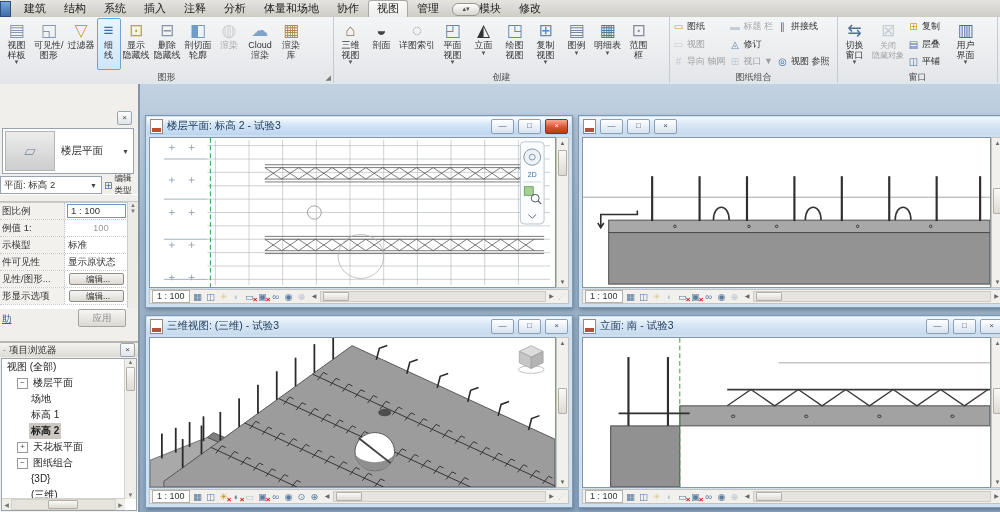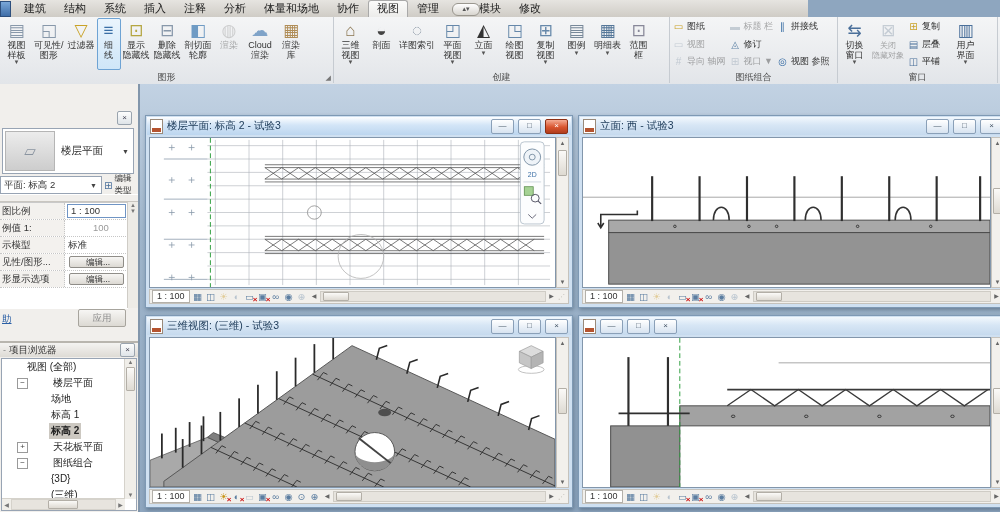--- a/index.html
+++ b/index.html
@@ -1,20 +1,20 @@
 <!DOCTYPE html>
 <html><head>
 <meta charset="utf-8">
 <style>
   html,body{margin:0;padding:0;}
   body{width:1000px;height:512px;position:relative;overflow:hidden;
        font-family:"Liberation Sans","DejaVu Sans",sans-serif;
        background:#8ea6bf;-webkit-font-smoothing:antialiased;}
   
-  #menubar{position:absolute;left:0;top:0;width:808px;height:17px;
+  #menubar{position:absolute;left:0;top:0;width:1000px;height:17px;
     background:linear-gradient(#e6e4e0,#cfccc6);border-bottom:1px solid #b9b6b0;
     display:flex;align-items:flex-end;font-size:11px;color:#222;}
   #qat-frag{position:absolute;left:0;top:1px;width:9px;height:14px;
     background:linear-gradient(#7aa7d8,#3f6ea8);border:1px solid #2d4f7d;}
   #menu-tabs{display:flex;margin-left:15px;height:17px;align-items:flex-end;}
   .tab{padding:1px 9px 2px;line-height:13px;cursor:default;white-space:nowrap;}
   .tab.active{background:linear-gradient(#fbfbfa,#ececea);border:1px solid #a9a9a9;
     border-bottom:none;border-radius:3px 3px 0 0;padding:1px 8px 2px;}
   #ribbon-toggle{position:absolute;left:452px;top:3px;width:26px;height:11px;
     border:1px solid #9a978f;border-radius:6px;background:linear-gradient(#fefefe,#d8d5cf);
@@ -79,21 +79,21 @@
   
   #browser{position:absolute;left:0;right:0;top:257px;bottom:0;border-top:2px solid #b8b5ae;}
   #browser-header{height:14px;background:linear-gradient(#f4f3f1,#dedbd5);display:flex;align-items:center;
     font-size:9.5px;color:#333;padding:0 3px;}
   #browser-header .dash{color:#888;margin-right:3px;font-size:9px;}
   #browser-body{position:absolute;left:1px;right:1px;top:15px;bottom:1px;background:#fff;
     border:1px solid #98a4b4;overflow:hidden;}
   .titem{height:16px;line-height:16px;white-space:nowrap;font-size:10px;color:#222;display:flex;align-items:center;}
   .titem .exp{display:inline-block;width:9px;height:9px;border:1px solid #9a9a9a;background:#fff;
     font-size:8px;line-height:7px;text-align:center;color:#444;margin-right:3px;flex:none;}
-  .titem .tlabel{padding:0 2px;margin-left:20px;}
+  .titem .tlabel{padding:0 2px;}
   .titem.selected .tlabel{background:#ccc8c1;font-weight:bold;}
   #browser-vscroll{position:absolute;right:0;top:0;width:11px;bottom:11px;background:#f0eee9;
     border-left:1px solid #d5d2cb;font-size:6px;color:#777;text-align:center;}
   #browser-hscroll{position:absolute;left:0;right:11px;bottom:0;height:11px;background:#f0eee9;
     border-top:1px solid #d5d2cb;display:flex;align-items:center;font-size:6px;color:#777;}
   .sb-thumb{background:linear-gradient(#fbfaf8,#dedad2);border:1px solid #b3afa7;border-radius:1px;}
   
   #mdi{position:absolute;left:140px;top:84px;right:0;bottom:0;overflow:hidden;
     background:linear-gradient(180deg,#c2d2e3 0%,#9fb5cb 35%,#8ea6bf 100%);}
   .win{position:absolute;width:428px;height:193px;background:#cfe0f1;
@@ -410,20 +410,24 @@
         <div class="plabel">图比例</div>
         <div class="pval input">1 : 100</div>
       </div>
       <div class="prow">
         <div class="plabel">例值 1:</div>
         <div class="pval muted">100</div>
       </div>
       <div class="prow">
         <div class="plabel">示模型</div>
         <div class="pval text">标准</div>
+      </div>
+      <div class="prow">
+        <div class="plabel">件可见性</div>
+        <div class="pval text">显示原状态</div>
       </div>
       <div class="prow">
         <div class="plabel">见性/图形...</div>
         <div class="pval button">编辑...</div>
       </div>
       <div class="prow">
         <div class="plabel">形显示选项</div>
         <div class="pval button">编辑...</div>
       </div>
     </div>
@@ -601,21 +605,20 @@
           </span>
         <span class="harrow">▶</span>
       </span>
       <span class="grip">⋰</span>
     </div>
   </div>
 
   <div class="win" style="left:438px;top:31px;width:430px;">
     <div class="titlebar">
       <div class="doc-icon"></div>
-      <div class="title-text">立面: 西 - 试验3</div>
       <div class="tb-btn">—</div>
       <div class="tb-btn">□</div>
       <div class="tb-btn">×</div>
     </div>
     <div class="content">
       <svg viewBox="0 0 412 156" preserveAspectRatio="none">
         <line x1="0" y1="62" x2="412" y2="62" stroke="#909090" stroke-width="0.8"></line>
         <rect x="26" y="99" width="386" height="54" fill="#939393" stroke="#4a4a4a" stroke-width="1"></rect>
         <rect x="26" y="86" width="386" height="13" fill="#a8a8a8" stroke="#4a4a4a" stroke-width="1"></rect>
         <g stroke="#2f2f2f" stroke-width="2.2" id="west-pins">
@@ -855,20 +858,21 @@
           </span>
         <span class="harrow">▶</span>
       </span>
       <span class="grip">⋰</span>
     </div>
   </div>
 
   <div class="win" style="left:438px;top:231px;width:430px;">
     <div class="titlebar">
       <div class="doc-icon"></div>
+      <div class="title-text">立面: 南 - 试验3</div>
       <div class="tb-btn">—</div>
       <div class="tb-btn">□</div>
       <div class="tb-btn">×</div>
     </div>
     <div class="content">
       <svg viewBox="0 0 412 156" preserveAspectRatio="none">
         <line x1="198" y1="26" x2="412" y2="26" stroke="#909090" stroke-width="0.8"></line>
         <rect x="98" y="71" width="314" height="21" fill="#a2a2a2" stroke="#4a4a4a" stroke-width="1"></rect>
         <rect x="28" y="92" width="70" height="64" fill="#919191" stroke="#4a4a4a" stroke-width="1"></rect>
         <line x1="146" y1="54" x2="412" y2="54" stroke="#3a3a3a" stroke-width="1.8"></line>

